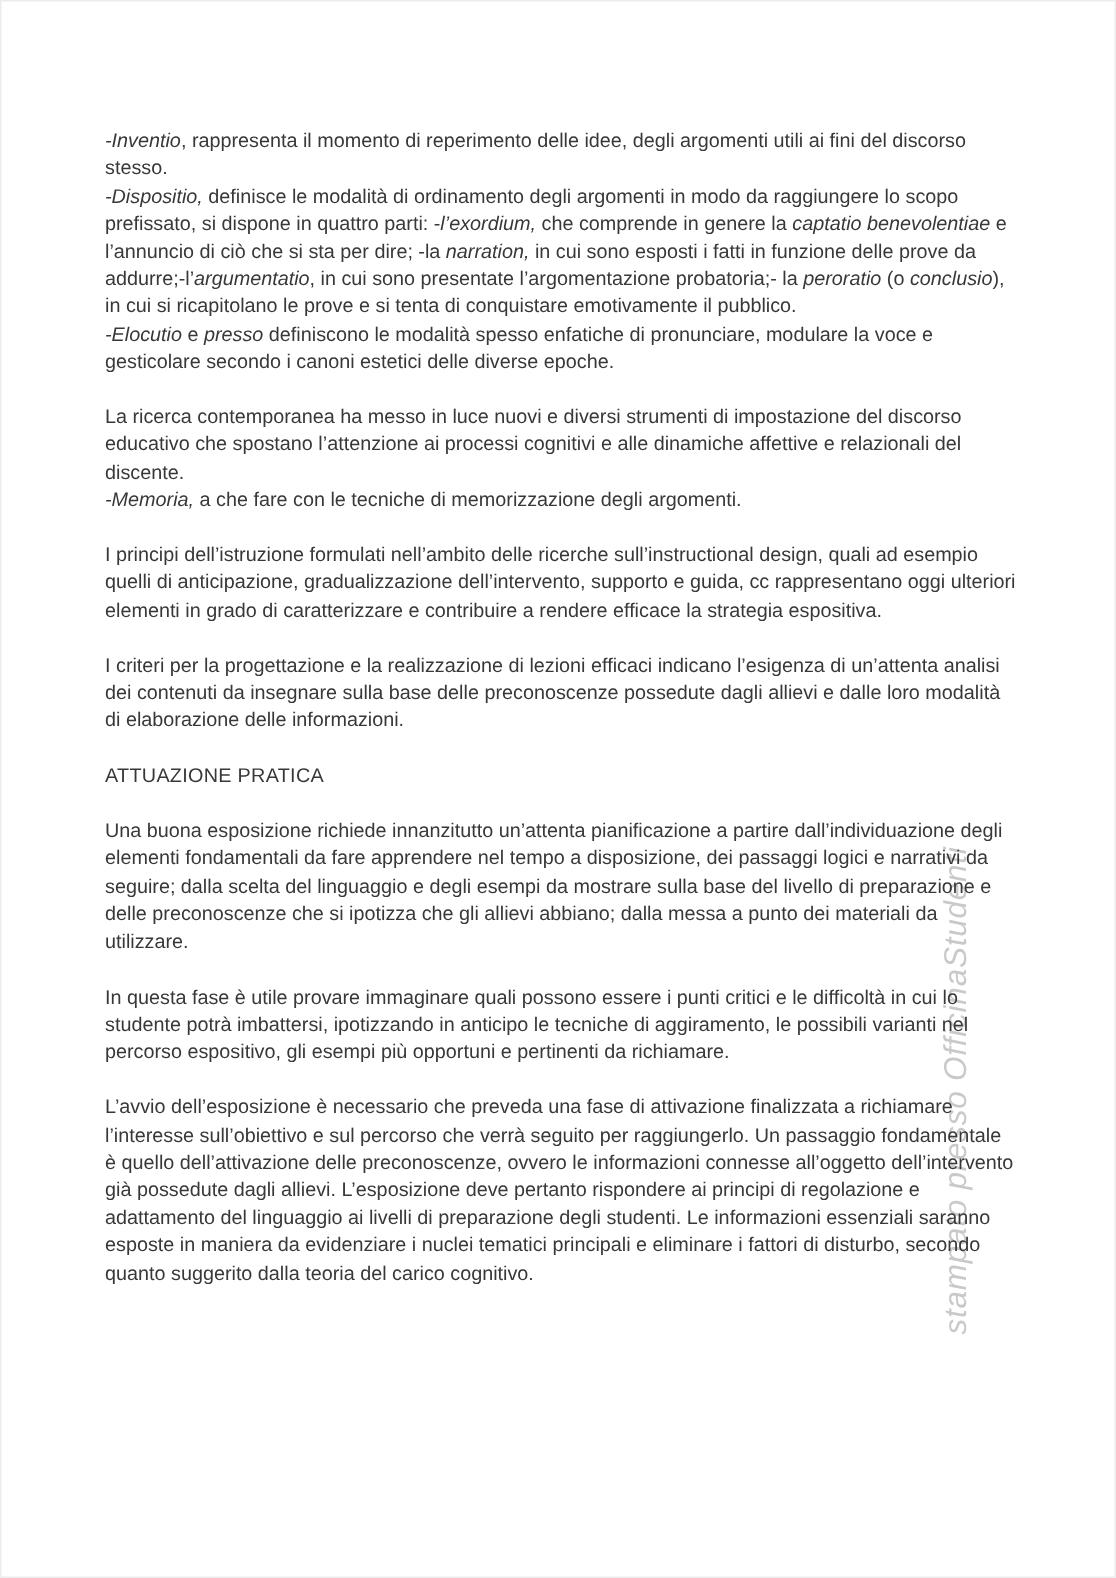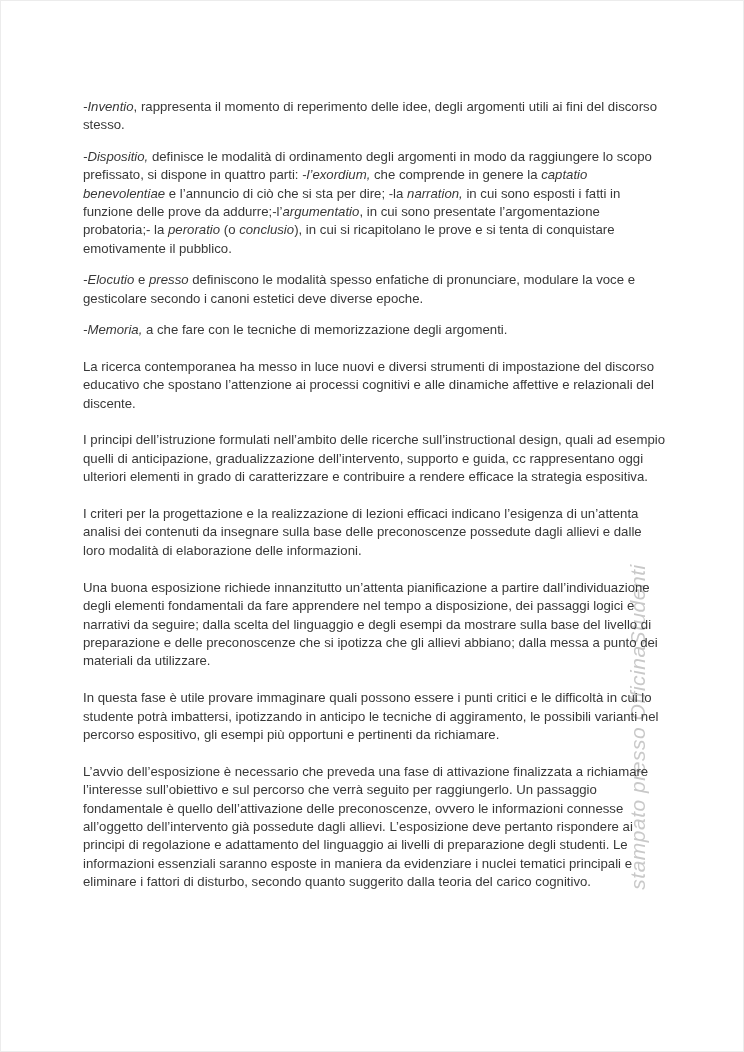--- a/index.html
+++ b/index.html
@@ -24,21 +24,21 @@
   .content {
     position: absolute;
     left: 70px;
     top: 85px;
     width: 608px;
     font-size: 13.2px;
     line-height: 18.4px;
     z-index: 2;
   }
   .block {
-    margin: 13px;
+    margin: 0;
     padding: 0;
   }
   .block.paragraph,
   .block.heading {
     margin-top: 18.4px;
   }
   .block.heading {
     font-weight: 400;
     letter-spacing: 0.2px;
   }
@@ -61,22 +61,23 @@
   }
 </style>
 </head>
 <body style="color: rgb(56, 56, 56); background: rgb(255, 255, 255);">
 
 <div class="page">
   <div class="watermark" style="color: rgb(201, 201, 201);">stampato presso OfficinaStudenti</div>
   <div class="content">
       <p class="block list-item"><em>-Inventio</em><span>, rappresenta il momento di reperimento delle idee, degli argomenti utili ai fini del discorso stesso.</span></p>
       <p class="block list-item"><em>-Dispositio,</em><span> definisce le modalità di ordinamento degli argomenti in modo da raggiungere lo scopo prefissato, si dispone in quattro parti: -</span><em>l’exordium,</em><span> che comprende in genere la </span><em>captatio benevolentiae</em><span> e l’annuncio di ciò che si sta per dire; -la </span><em>narration,</em><span> in cui sono esposti i fatti in funzione delle prove da addurre;-l’</span><em>argumentatio</em><span>, in cui sono presentate l’argomentazione probatoria;- la </span><em>peroratio</em><span> (o </span><em>conclusio</em><span>), in cui si ricapitolano le prove e si tenta di conquistare emotivamente il pubblico.</span></p>
-      <p class="block list-item"><em>-Elocutio</em><span> e </span><em>presso</em><span> definiscono le modalità spesso enfatiche di pronunciare, modulare la voce e gesticolare secondo i canoni estetici deve diverse epoche.</span></p>
+      <p class="block list-item"><em>-Elocutio</em><span> e </span><em>presso</em><span> definiscono le modalità spesso enfatiche di pronunciare, modulare la voce e gesticolare secondo i canoni estetici delle diverse epoche.</span></p>
+      <p class="block paragraph"><span>La ricerca contemporanea ha messo in luce nuovi e diversi strumenti di impostazione del discorso educativo che spostano l’attenzione ai processi cognitivi e alle dinamiche affettive e relazionali del discente.</span></p>
       <p class="block list-item"><em>-Memoria,</em><span> a che fare con le tecniche di memorizzazione degli argomenti.</span></p>
-      <p class="block paragraph"><span>La ricerca contemporanea ha messo in luce nuovi e diversi strumenti di impostazione del discorso educativo che spostano l’attenzione ai processi cognitivi e alle dinamiche affettive e relazionali del discente.</span></p>
       <p class="block paragraph"><span>I principi dell’istruzione formulati nell’ambito delle ricerche sull’instructional design, quali ad esempio quelli di anticipazione, gradualizzazione dell’intervento, supporto e guida, cc rappresentano oggi ulteriori elementi in grado di caratterizzare e contribuire a rendere efficace la strategia espositiva.</span></p>
       <p class="block paragraph"><span>I criteri per la progettazione e la realizzazione di lezioni efficaci indicano l’esigenza di un’attenta analisi dei contenuti da insegnare sulla base delle preconoscenze possedute dagli allievi e dalle loro modalità di elaborazione delle informazioni.</span></p>
+      <p class="block heading"><span>ATTUAZIONE PRATICA</span></p>
       <p class="block paragraph"><span>Una buona esposizione richiede innanzitutto un’attenta pianificazione a partire dall’individuazione degli elementi fondamentali da fare apprendere nel tempo a disposizione, dei passaggi logici e narrativi da seguire; dalla scelta del linguaggio e degli esempi da mostrare sulla base del livello di preparazione e delle preconoscenze che si ipotizza che gli allievi abbiano; dalla messa a punto dei materiali da utilizzare.</span></p>
       <p class="block paragraph"><span>In questa fase è utile provare immaginare quali possono essere i punti critici e le difficoltà in cui lo studente potrà imbattersi, ipotizzando in anticipo le tecniche di aggiramento, le possibili varianti nel percorso espositivo, gli esempi più opportuni e pertinenti da richiamare.</span></p>
       <p class="block paragraph"><span>L’avvio dell’esposizione è necessario che preveda una fase di attivazione finalizzata a richiamare l’interesse sull’obiettivo e sul percorso che verrà seguito per raggiungerlo. Un passaggio fondamentale è quello dell’attivazione delle preconoscenze, ovvero le informazioni connesse all’oggetto dell’intervento già possedute dagli allievi. L’esposizione deve pertanto rispondere ai principi di regolazione e adattamento del linguaggio ai livelli di preparazione degli studenti. Le informazioni essenziali saranno esposte in maniera da evidenziare i nuclei tematici principali e eliminare i fattori di disturbo, secondo quanto suggerito dalla teoria del carico cognitivo.</span></p>
     </div>
 </div>
 
 </body></html>

